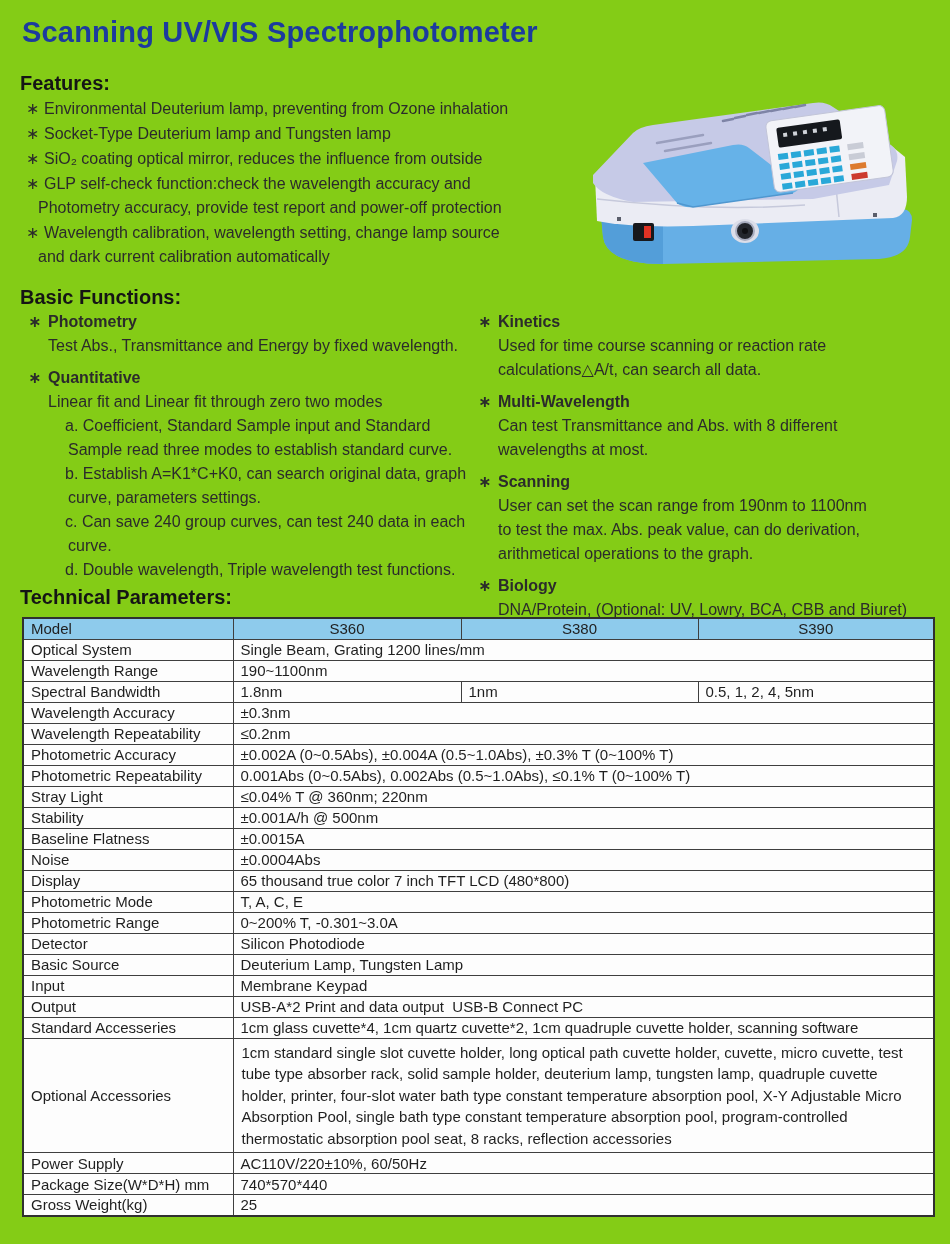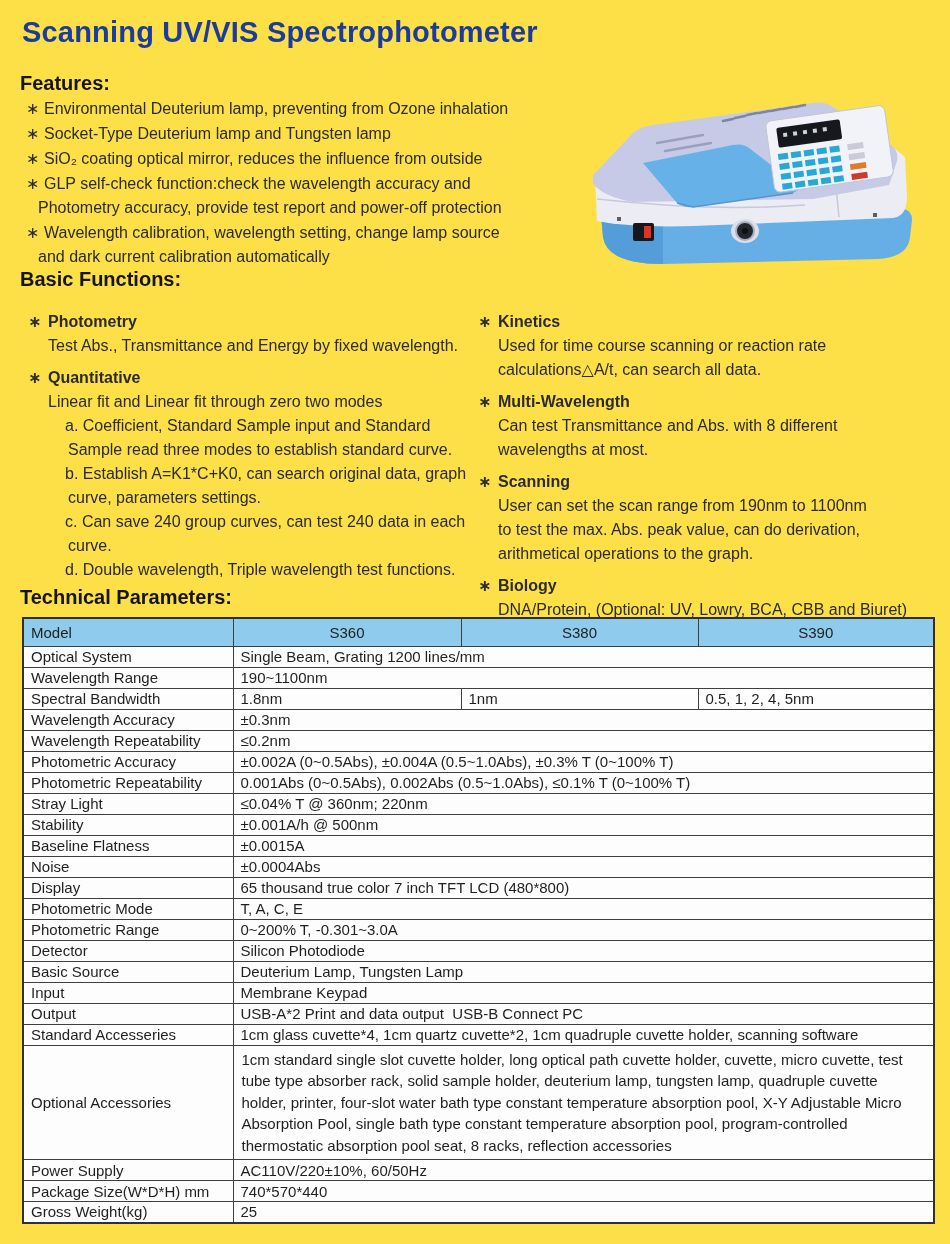--- a/index.html
+++ b/index.html
@@ -1,29 +1,29 @@
 <!DOCTYPE html>
 <html><head>
 <meta charset="utf-8">
 <style>
   * { box-sizing: border-box; margin: 0; padding: 0; }
   html,body { width: 950px; height: 1244px; }
   body {
     font-family: "Liberation Sans", "DejaVu Sans", sans-serif;
     background: #ffffff; color: #2b2b2b; position: relative; overflow: hidden;
   }
-  .page { position: absolute; inset: 0; background: #fde047; }
+  .page { position: absolute; inset: 0; background: #84cc16; }
 
   .title {
     position: absolute; left: 22px; top: 16px;
     font-size: 29px; font-weight: bold; color: #1c3b9e; letter-spacing: .2px;
   }
   .sec-h { position: absolute; font-size: 20px; font-weight: bold; color: #151515; }
   #features-h { left: 20px; top: 72px; }
-  #basic-h    { left: 20px; top: 268px; }
+  #basic-h    { left: 20px; top: 286px; }
   #tech-h     { left: 20px; top: 586px; }
 
   
   .features { position: absolute; left: 26px; top: 97px; width: 540px;
               font-size: 16px; line-height: 24px; color: #2b2b2b; }
   .feat-item { position: relative; padding-left: 18px; margin-bottom: 1px; }
   .bullet { position: absolute; left: 0; top: 0; color: #2b2b2b; }
   .fl.cont { margin-left: -6px; }
 
   
@@ -41,21 +41,21 @@
     position: absolute; left: 22px; top: 617px; width: 913px;
     border-collapse: collapse; table-layout: fixed;
     font-size: 15px; color: #1f1f1f; background: #fdfdfd;
     border: 2px solid #303030;
   }
   .tp-table td, .tp-table th {
     border: 1px solid #3f3f3f; padding: 0 7px; height: 21px;
     line-height: 19px; vertical-align: middle; text-align: left;
     font-weight: normal; white-space: pre-wrap; overflow: hidden;
   }
-  .tp-table thead th { background: #8ecbec; height: 28px; }
+  .tp-table thead th { background: #8ecbec; height: 21px; }
   .tp-table thead th.c { text-align: center; }
   .tp-table td.multi { line-height: 21.5px; padding: 3px 8px; height: auto; }
 
   .device { position: absolute; left: 573px; top: 85px; width: 370px; height: 210px; }
 </style>
 </head>
 <body>
 
 <div class="page">
 

